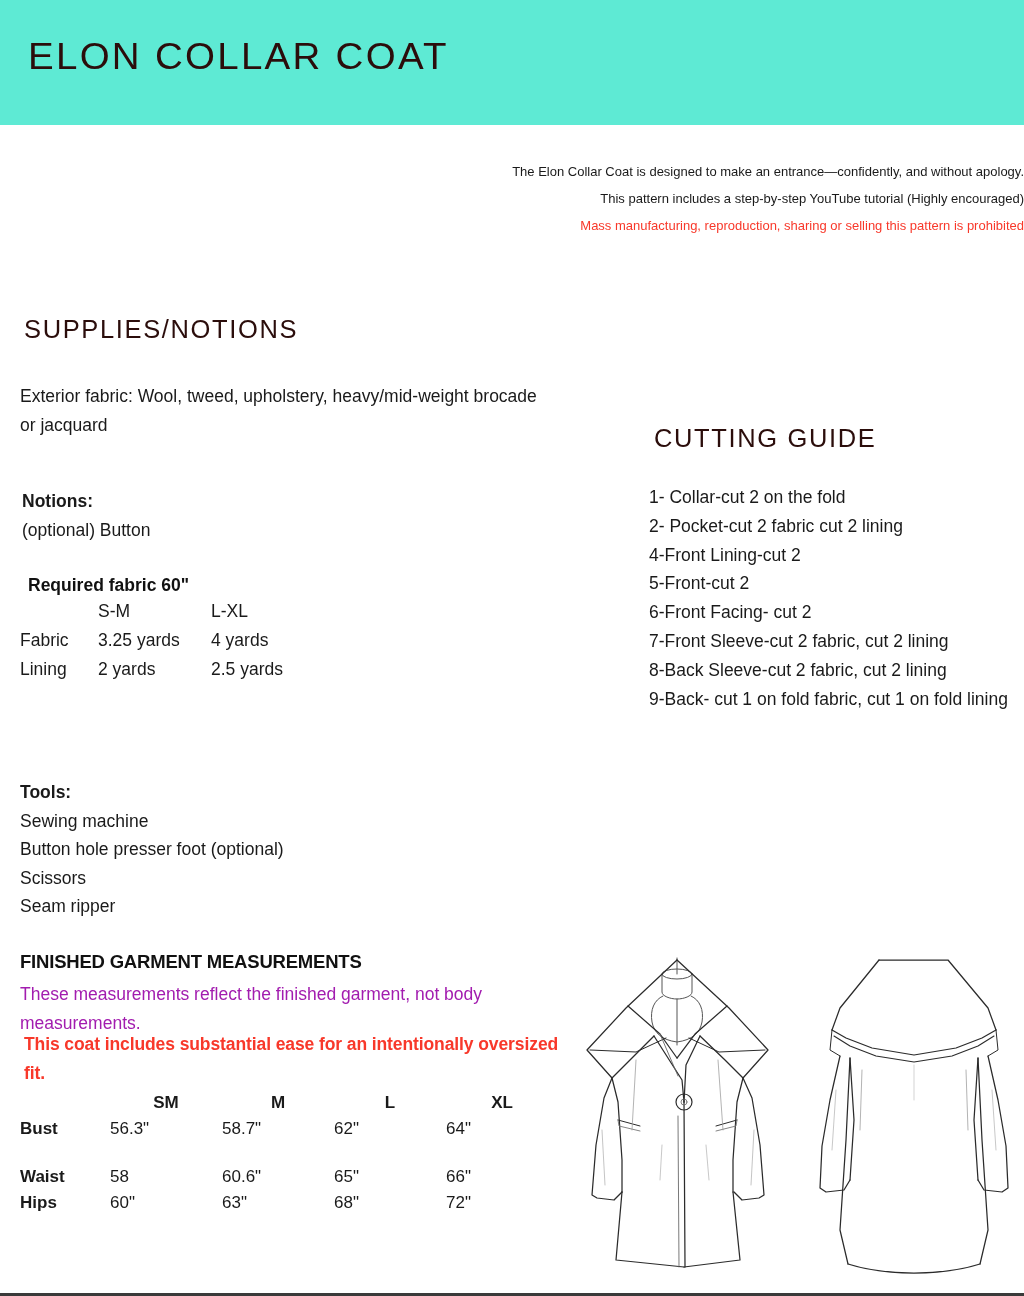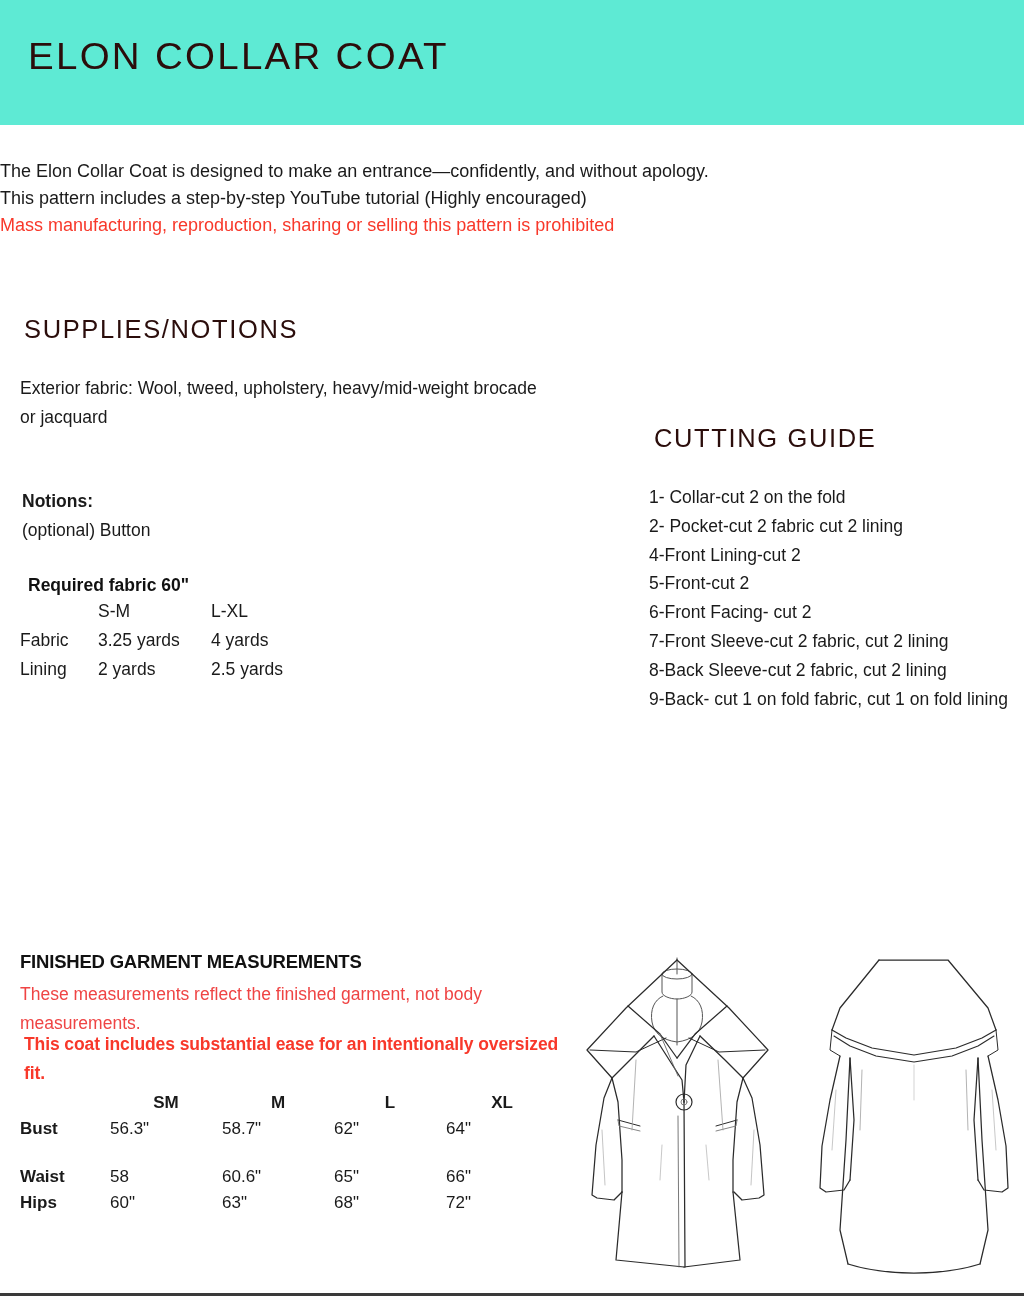--- a/index.html
+++ b/index.html
@@ -42,22 +42,22 @@
     transform: scaleX(1.04);
     transform-origin: left center;
   }
 
   
   .intro {
     position: absolute;
     left: 0;
     top: 158px;
     width: 1024px;
-    text-align: left;
-    font-size: 18px;
+    text-align: right;
+    font-size: 13px;
     color: #1a1a1a;
     line-height: 27px;
   }
   .intro .line { display: block; }
   .intro .warn { color: #f8382a; }
 
   
   .display-heading {
     font-family: "Liberation Sans Narrow", "Liberation Sans", sans-serif;
     font-size: 25px;
@@ -71,21 +71,21 @@
 
   
   .supplies-heading {
     position: absolute;
     left: 24px;
     top: 315px;
   }
   .fabric-block {
     position: absolute;
     left: 20px;
-    top: 374px;
+    top: 382px;
     width: 600px;
     font-size: 17.5px;
     color: #1a1a1a;
     line-height: 28.5px;
   }
   .notions-block {
     position: absolute;
     left: 22px;
     top: 487px;
     font-size: 17.5px;
@@ -159,21 +159,21 @@
     font-weight: bold;
     color: #111;
     letter-spacing: -0.2px;
   }
   .fgm-note {
     position: absolute;
     left: 20px;
     top: 980px;
     width: 540px;
     font-size: 17.5px;
-    color: #ef4444;
+    color: #a21caf;
     line-height: 29px;
   }
   .fgm-warn {
     position: absolute;
     left: 24px;
     top: 1030px;
     width: 545px;
     font-size: 17.5px;
     font-weight: bold;
     color: #f8382a;
@@ -251,20 +251,27 @@
         <td class="req-c2">4 yards</td>
       </tr>
       <tr>
         <td class="req-c0">Lining</td>
         <td class="req-c1">2 yards</td>
         <td class="req-c2">2.5 yards</td>
       </tr>
     </tbody>
   </table>
 
+  <div class="tools-block">
+    <div class="bold-lbl">Tools:</div>
+    <div>Sewing machine</div>
+    <div>Button hole presser foot (optional)</div>
+    <div>Scissors</div>
+    <div>Seam ripper</div>
+  </div>
 
   <div class="display-heading cutting-heading">CUTTING GUIDE</div>
   <div class="cutting-list">
     <span class="ci">1- Collar-cut 2 on the fold</span>
     <span class="ci">2- Pocket-cut 2 fabric cut 2 lining</span>
     <span class="ci">4-Front Lining-cut 2</span>
     <span class="ci">5-Front-cut 2</span>
     <span class="ci">6-Front Facing- cut 2</span>
     <span class="ci">7-Front Sleeve-cut 2 fabric, cut 2 lining</span>
     <span class="ci">8-Back Sleeve-cut 2 fabric, cut 2 lining</span>

